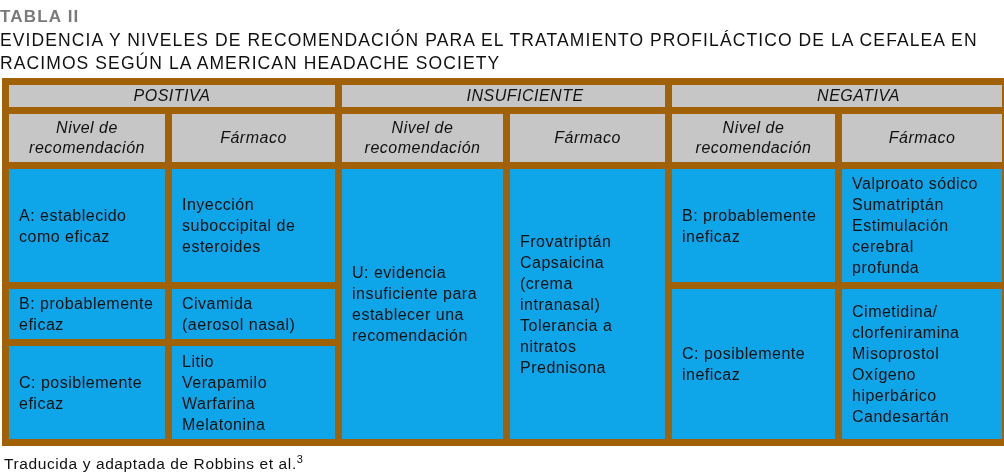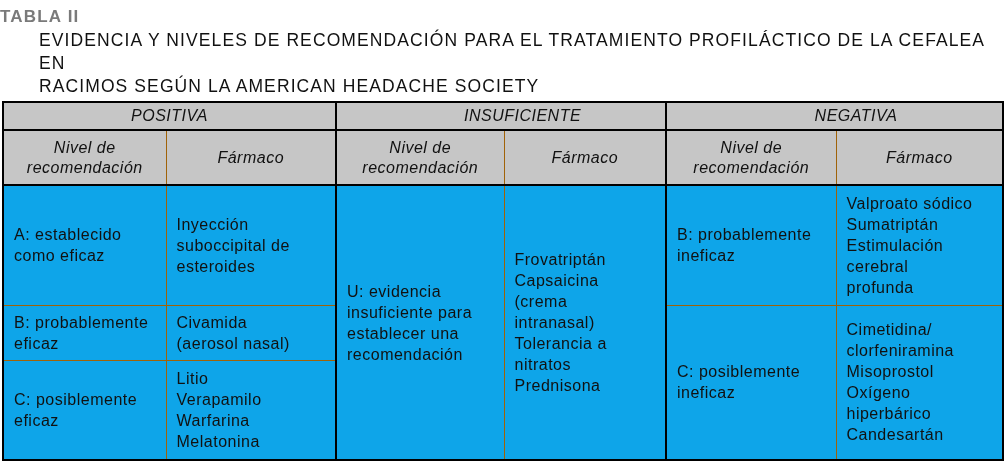--- a/index.html
+++ b/index.html
@@ -23,33 +23,32 @@
     letter-spacing: 1.2px;
     line-height: 22px;
   }
   .table-heading {
     font-size: 17.5px;
     color: #111111;
     letter-spacing: 1.1px;
     line-height: 23px;
     white-space: pre-line;
     margin-top: 1px;
-    padding-left: 39px;
   }
 
   
   table.rec-table {
     table-layout: fixed;
     border-collapse: collapse;
     width: 1000px;
     margin: 3px 0 0 2px;
     border: 2px solid #000000;
   }
   .rec-table th, .rec-table td {
-    border: 1px solid #a16207;
+    border: 7px solid #a16207;
     vertical-align: middle;
     overflow: hidden;
   }
   .rec-table th {
     background: #c6c6c6;
     font-style: italic;
     font-weight: normal;
     font-size: 16px;
     letter-spacing: 0.5px;
     text-align: center;
@@ -158,14 +157,15 @@
     <tr class="row-c">
       <td>C: posiblemente eficaz</td>
       <td>Litio
 Verapamilo
 Warfarina
 Melatonina</td>
     </tr>
   </tbody>
     </table>
 
+  <div class="footnote"><span>Traducida y adaptada de Robbins et al.</span><sup>3</sup></div>
 
 </div>
 
 </body></html>

